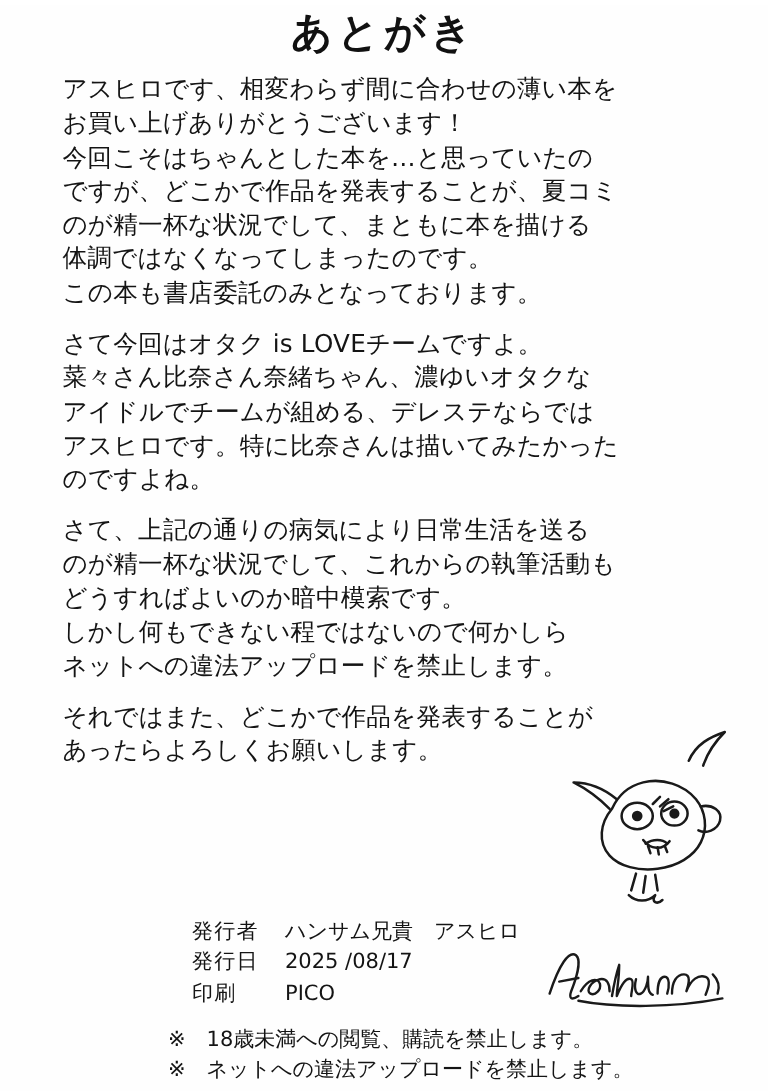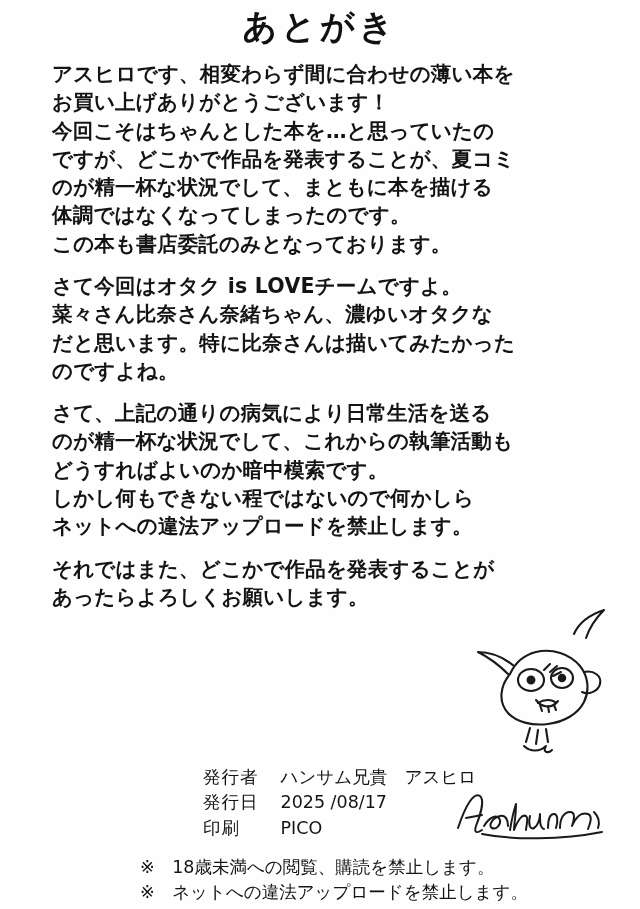--- a/index.html
+++ b/index.html
@@ -33,35 +33,34 @@
   }
   .body-area {
     padding: 0 38px 0 52px;
   }
   .para {
     font-size: 20.5px;
     line-height: 1.38;
     margin: 0 0 14px 0;
     color: #141414;
     letter-spacing: 0.2px;
-    font-weight: 700;
+    font-weight: 400;
   }
   .para .line {
     display: block;
     white-space: pre;
   }
   .colophon {
     position: absolute;
     left: 160px;
     top: 762px;
     font-size: 17.5px;
     line-height: 1.34;
     color: #141414;
     font-weight: 500;
-    margin-left: 43px;
   }
   .colophon table {
     border-collapse: collapse;
   }
   .colophon td {
     padding: 0 0 2px 0;
     vertical-align: top;
     white-space: pre;
   }
   .colophon td.label {
@@ -112,21 +111,22 @@
       <span class="line">今回こそはちゃんとした本を…と思っていたの</span>
       <span class="line">ですが、どこかで作品を発表することが、夏コミ</span>
       <span class="line">のが精一杯な状況でして、まともに本を描ける</span>
       <span class="line">体調ではなくなってしまったのです。</span>
       <span class="line">この本も書店委託のみとなっております。</span>
     </div>
 
     <div class="para">
       <span class="line">さて今回はオタク is LOVEチームですよ。</span>
       <span class="line">菜々さん比奈さん奈緒ちゃん、濃ゆいオタクな</span>
-      <span class="line">だと思います。特に比奈さんは描いてみたかった</span>
+      <span class="line">アイドルでチームが組める、デレステならでは</span>
+      <span class="line">アスヒロです。特に比奈さんは描いてみたかった</span>
       <span class="line">のですよね。</span>
     </div>
 
     <div class="para">
       <span class="line">さて、上記の通りの病気により日常生活を送る</span>
       <span class="line">のが精一杯な状況でして、これからの執筆活動も</span>
       <span class="line">どうすればよいのか暗中模索です。</span>
       <span class="line">しかし何もできない程ではないので何かしら</span>
       <span class="line">ネットへの違法アップロードを禁止します。</span>
     </div>

